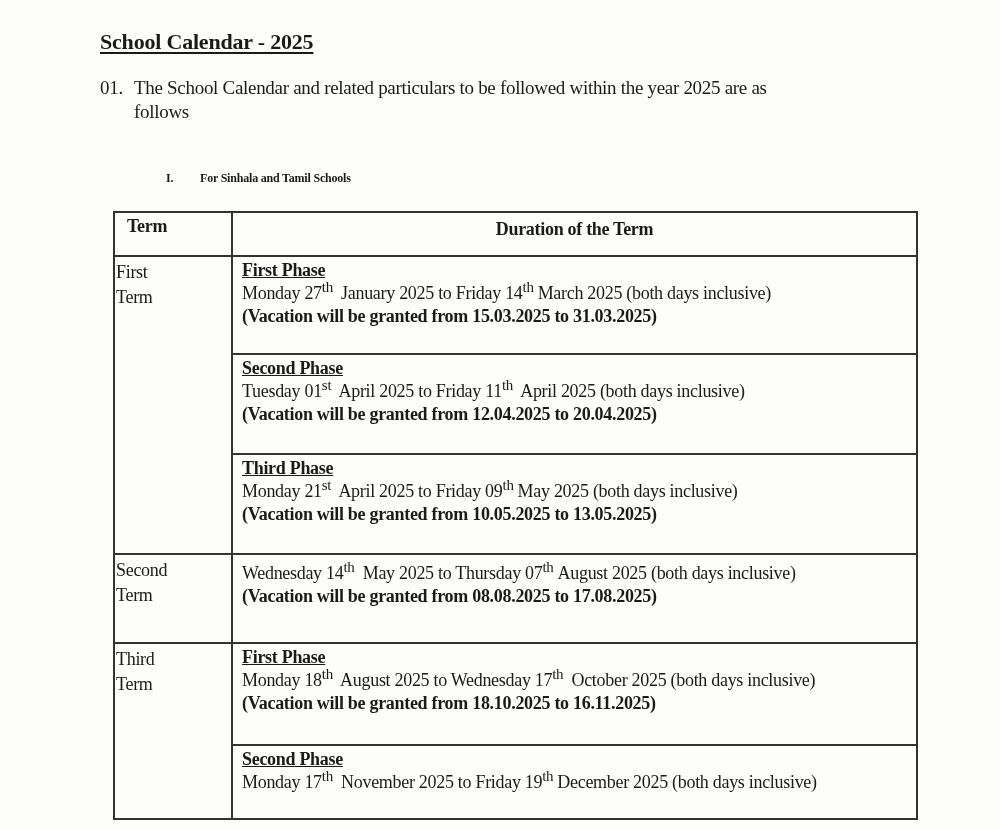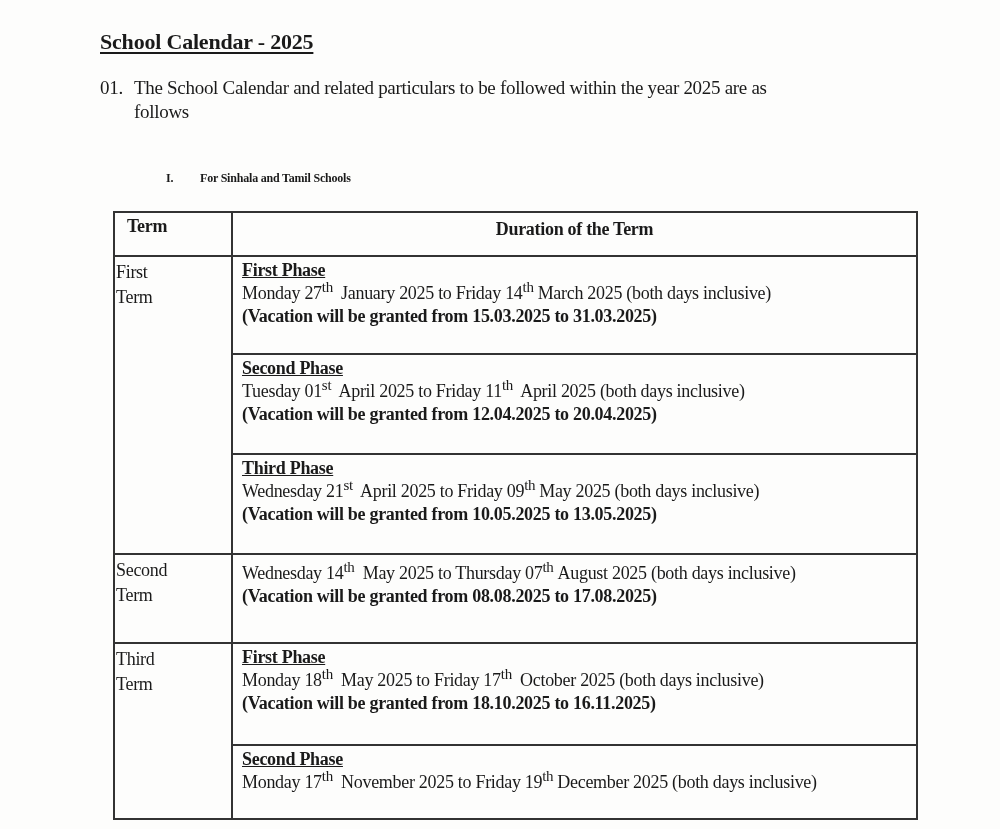--- a/index.html
+++ b/index.html
@@ -85,21 +85,21 @@
     <tr class="r2">
       <td class="dur">
         <span class="phase">Second Phase</span>
         <span class="dates"><span>Tuesday 01</span><sup>st</sup> <span>April 2025 to Friday 11</span><sup>th</sup> <span>April 2025 (both days inclusive)</span></span>
         <span class="vac">(Vacation will be granted from 12.04.2025 to 20.04.2025)</span>
       </td>
     </tr>
     <tr class="r3">
       <td class="dur">
         <span class="phase">Third Phase</span>
-        <span class="dates"><span>Wednesday 21</span><sup>st</sup> <span>April 2025 to Friday 09</span><sup>th</sup><span>May 2025 (both days inclusive)</span></span>
+        <span class="dates"><span>Monday 21</span><sup>st</sup> <span>April 2025 to Friday 09</span><sup>th</sup><span>May 2025 (both days inclusive)</span></span>
         <span class="vac">(Vacation will be granted from 10.05.2025 to 13.05.2025)</span>
       </td>
     </tr>
 
     <tr class="r4">
       <td class="term">
         <span>Second</span><br>
         <span>Term</span>
       </td>
       <td class="dur">
@@ -108,21 +108,21 @@
       </td>
     </tr>
 
     <tr class="r5">
       <td class="term" rowspan="2">
         <span>Third</span><br>
         <span>Term</span>
       </td>
       <td class="dur">
         <span class="phase">First Phase</span>
-        <span class="dates"><span>Monday 18</span><sup>th</sup> <span>May 2025 to Friday 17</span><sup>th</sup> <span>October 2025 (both days inclusive)</span></span>
+        <span class="dates"><span>Monday 18</span><sup>th</sup> <span>August 2025 to Wednesday 17</span><sup>th</sup> <span>October 2025 (both days inclusive)</span></span>
         <span class="vac">(Vacation will be granted from 18.10.2025 to 16.11.2025)</span>
       </td>
     </tr>
     <tr class="r6">
       <td class="dur">
         <span class="phase">Second Phase</span>
         <span class="dates"><span>Monday 17</span><sup>th</sup> <span>November 2025 to Friday 19</span><sup>th</sup><span>December 2025 (both days inclusive)</span></span>
       </td>
     </tr>
   </tbody>

